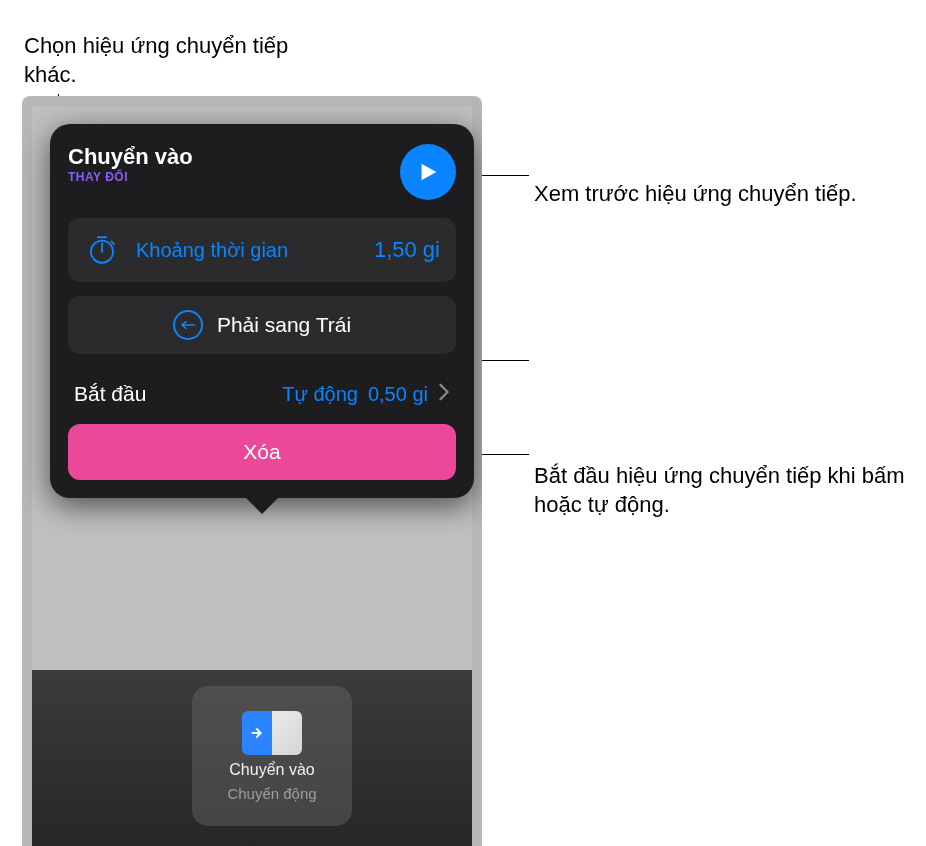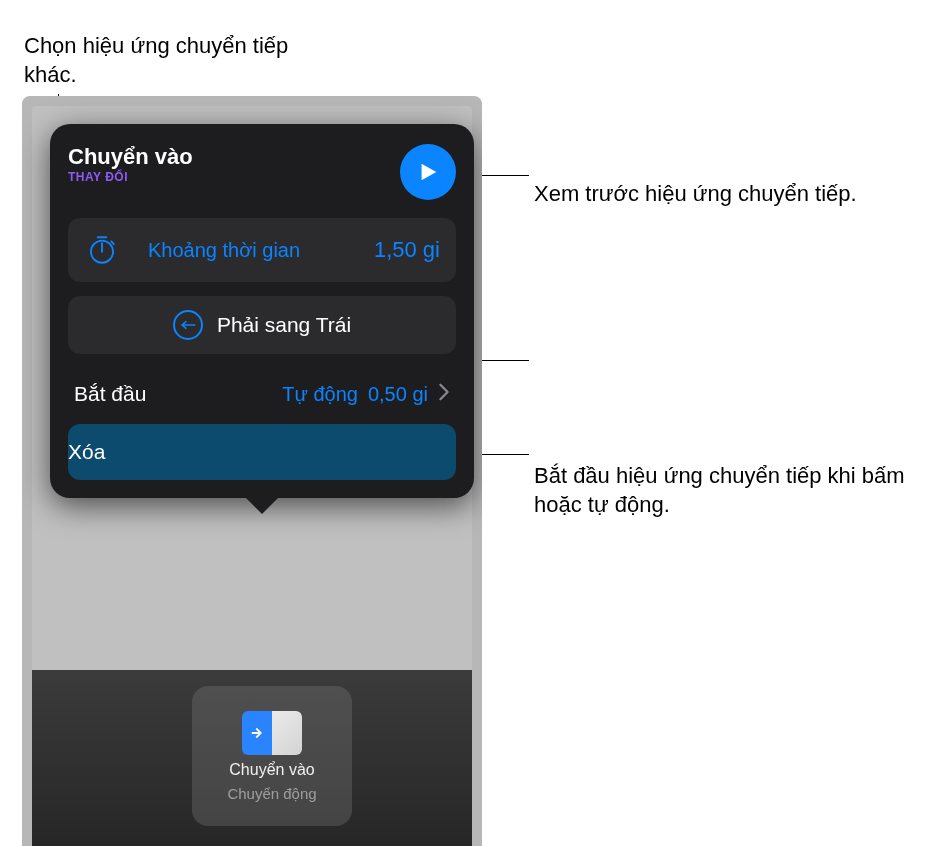--- a/index.html
+++ b/index.html
@@ -138,21 +138,21 @@
     display: flex;
     align-items: center;
     margin-bottom: 14px;
   }
   .row-btn.duration {
     justify-content: space-between;
   }
   .duration-left {
     display: flex;
     align-items: center;
-    gap: 28px;
+    gap: 16px;
   }
   .timer-icon {
     width: 36px; height: 36px;
     display:flex; align-items:center; justify-content:center;
   }
   .timer-icon svg { width: 34px; height: 34px; stroke:#0a84ff; fill:none; stroke-width:2.2; }
   .duration-label { color:#0a84ff; font-size:20px; font-weight:400; max-width:180px; line-height:1.15; }
   .duration-value { color:#0a84ff; font-size:22px; font-weight:400; }
 
   .row-btn.direction { justify-content:center; gap:14px; }
@@ -167,22 +167,23 @@
     display:flex; align-items:center; justify-content:space-between;
     padding: 14px 6px 18px 6px;
   }
   .start-label { color:#fff; font-size:21px; }
   .start-value-group { display:flex; align-items:center; gap:10px; }
   .start-mode { color:#0a84ff; font-size:20px; }
   .start-delay { color:#0a84ff; font-size:20px; }
   .chevron svg { width:12px; height:18px; stroke:#8a8a8e; fill:none; stroke-width:2.5; }
 
   .delete-btn {
-    background:#0c4a6e;
+    background:#ec4899;
     border-radius:12px;
+    text-align:center;
     padding:16px 0;
     color:#fff;
     font-size:21px;
     cursor:pointer;
   }
 
   
   .callout {
     position:absolute;
     color:#000;

